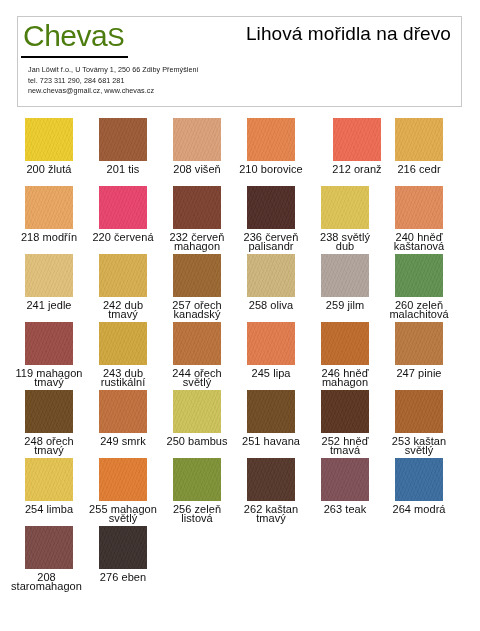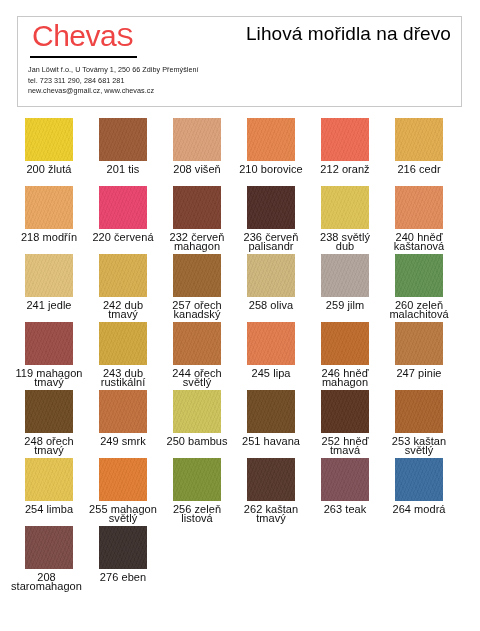--- a/index.html
+++ b/index.html
@@ -27,28 +27,28 @@
     box-sizing: border-box;
     border: 1px solid #c8c8c8;
     background: #ffffff;
   }
   .header-top {
     position: relative;
     height: 46px;
   }
   .logo {
     position: absolute;
-    left: 12px;
+    left: 3px;
     top: 1px;
     font-family: "Liberation Sans", sans-serif;
     font-size: 30px;
     font-weight: 400;
     letter-spacing: -0.5px;
     line-height: 36px;
-    color: #ef4444;
+    color: #4d7c0f;
     border-bottom: 2.5px solid #000000;
     padding: 0 4px 1px 2px;
     display: inline-block;
   }
   .logo .cap-s {
     font-size: 26px;
     vertical-align: baseline;
   }
   .header-title {
     position: absolute;
@@ -149,21 +149,21 @@
           <div class="grain"></div>
         </div>
         <div class="swatch-label"><span>208 višeň</span></div>
       </div>
       <div class="swatch-cell" style="left: 235px;">
         <div class="swatch" style="background: rgb(228, 131, 74);">
           <div class="grain"></div>
         </div>
         <div class="swatch-label"><span>210 borovice</span></div>
       </div>
-      <div class="swatch-cell" style="left: 309px;">
+      <div class="swatch-cell" style="left: 321px;">
         <div class="swatch" style="background: rgb(237, 106, 82);">
           <div class="grain"></div>
         </div>
         <div class="swatch-label"><span>212 oranž</span></div>
       </div>
       <div class="swatch-cell" style="left: 383px;">
         <div class="swatch" style="background: rgb(224, 171, 77);">
           <div class="grain"></div>
         </div>
         <div class="swatch-label"><span>216 cedr</span></div>

